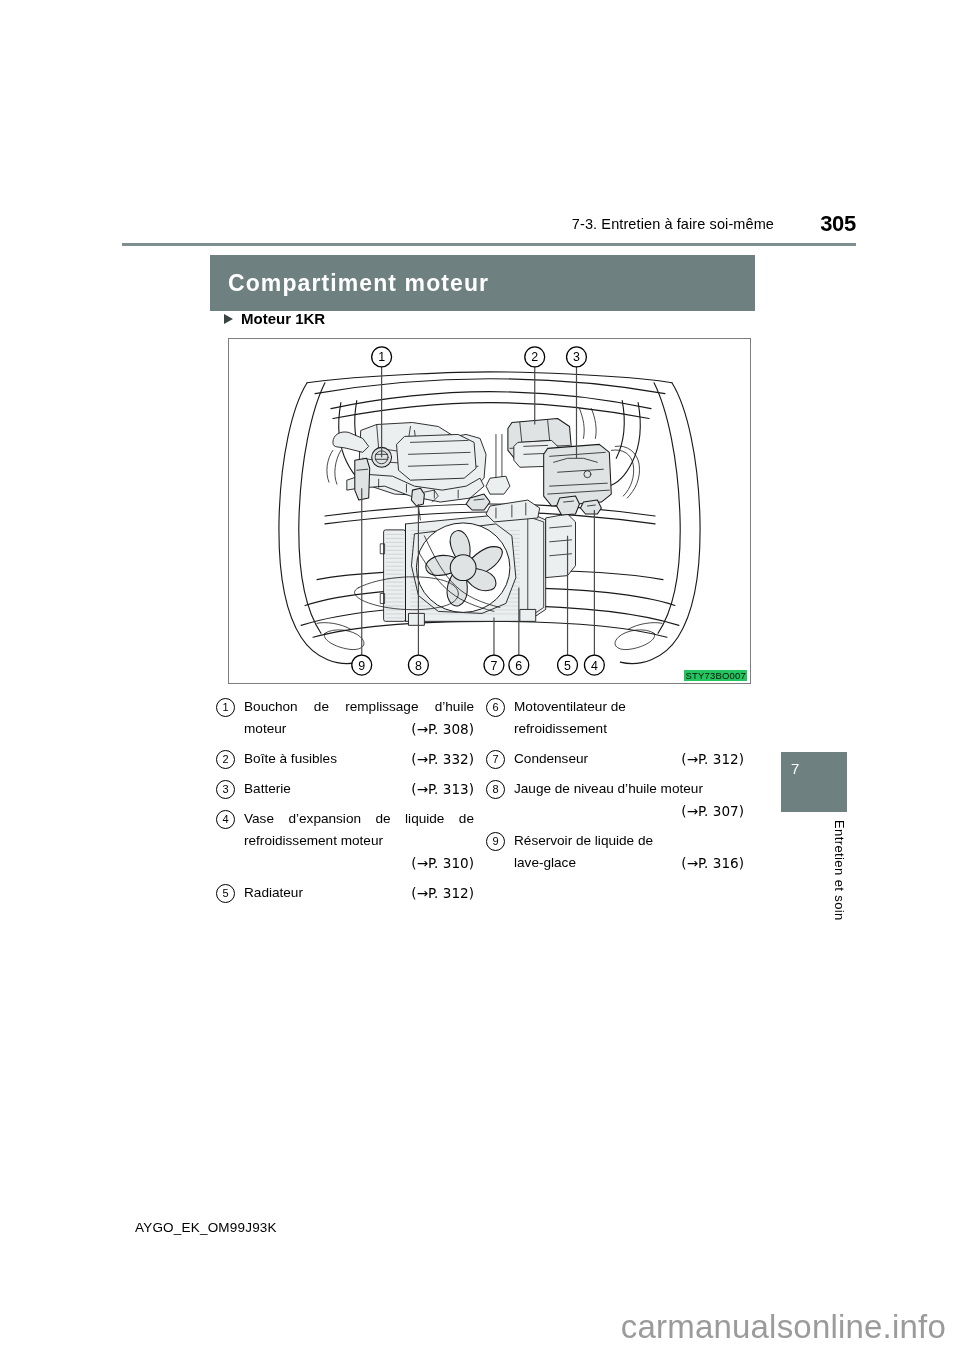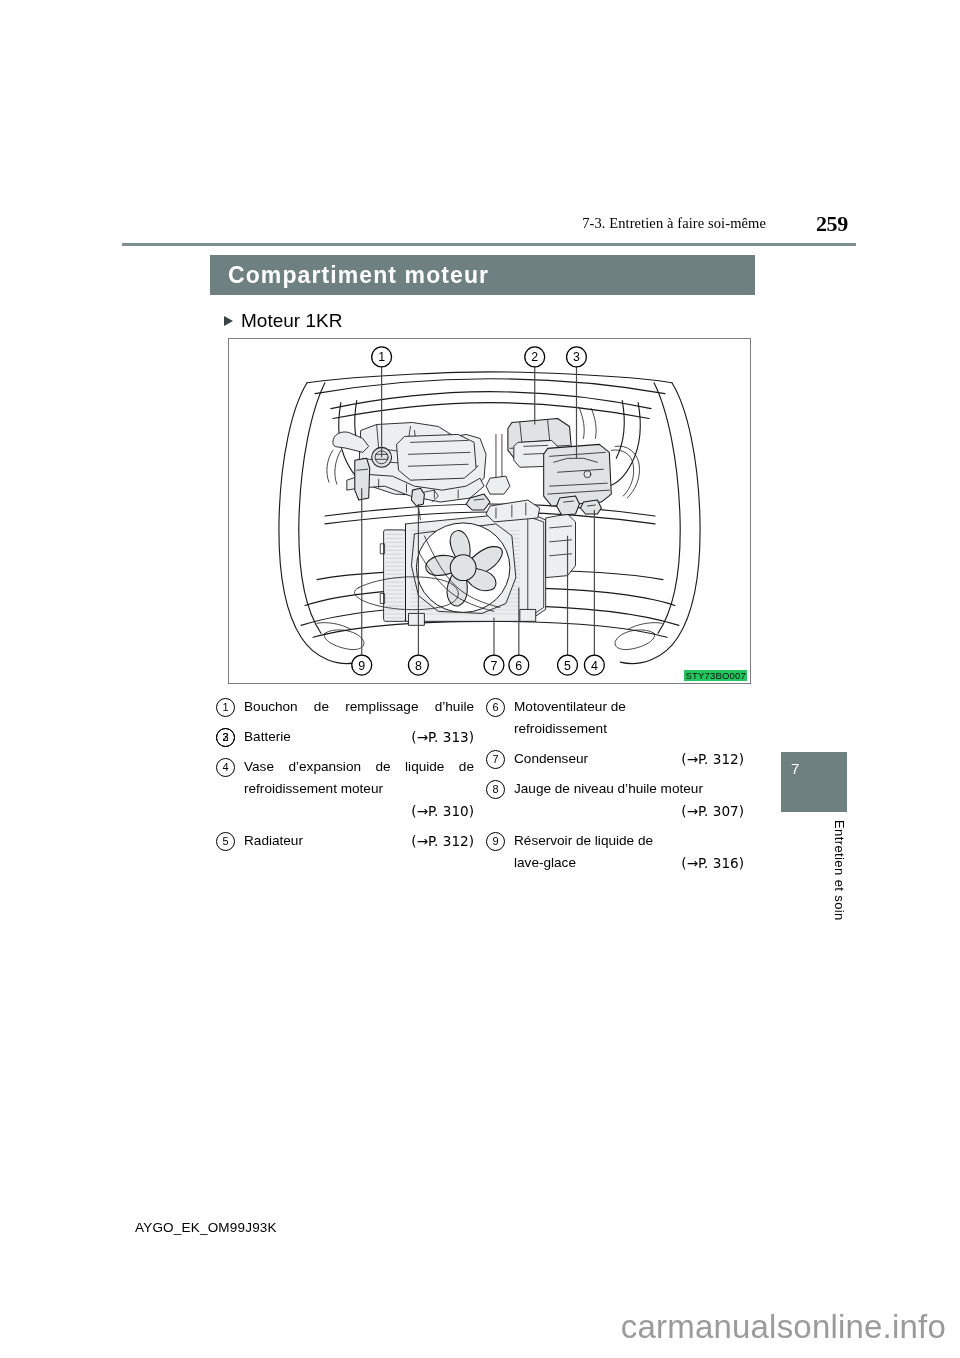--- a/index.html
+++ b/index.html
@@ -12,25 +12,24 @@
     height: 1358px;
     position: relative;
     font-family: "Liberation Sans", sans-serif;
     color: #000;
     overflow: hidden;
   }
 
   
   #page-header {
     position: absolute;
-    left: 114px;
+    left: 122px;
     top: 204px;
     width: 734px;
     height: 34px;
-    font-family: Liberation Serif, serif;
   }
   #header-chapter {
     position: absolute;
     right: 82px;
     bottom: 6px;
     font-size: 14.5px;
     letter-spacing: 0.1px;
     white-space: nowrap;
   }
   #header-pageno {
@@ -49,21 +48,21 @@
     height: 3px;
     background: #7d8f8f;
   }
 
   
   #title-bar {
     position: absolute;
     left: 210px;
     top: 255px;
     width: 545px;
-    height: 40px;
+    height: 56px;
     background: #6e807f;
   }
   #title-text {
     position: absolute;
     left: 18px;
     top: 50%;
     transform: translateY(-50%);
     color: #ffffff;
     font-size: 23px;
     font-weight: bold;
@@ -80,21 +79,22 @@
     gap: 8px;
   }
   .tri-marker {
     width: 0;
     height: 0;
     border-top: 5.5px solid transparent;
     border-bottom: 5.5px solid transparent;
     border-left: 9px solid #3b4444;
   }
   #sub-heading-label {
-    font-size: 19px;
+    font-size: 15px;
+    font-weight: bold;
   }
 
   
   #figure-box {
     position: absolute;
     left: 228px;
     top: 338px;
     width: 523px;
     height: 346px;
     border: 1.5px solid #7e7e7e;
@@ -222,21 +222,21 @@
   .lead     { fill: none; stroke: #4a4a4a; stroke-width: 1.2; }
   .cal-circ { fill: #ffffff; stroke: #000; stroke-width: 1.3; }
   .cal-txt  { font-family: "Liberation Sans", sans-serif; font-size: 12.5px; fill: #000; text-anchor: middle; }
   .hatch-ln { stroke: #6d7478; stroke-width: 0.55; }
 </style>
 </head>
 <body>
 
 <div id="page-header">
   <div id="header-chapter">7-3. Entretien à faire soi-même</div>
-  <div id="header-pageno">259</div>
+  <div id="header-pageno">305</div>
 </div>
 <div id="header-rule"></div>
 
 <div id="title-bar">
   <div id="title-text">Compartiment moteur</div>
 </div>
 
 <div id="sub-heading">
   <span class="tri-marker"></span>
   <span id="sub-heading-label">Moteur 1KR</span>
@@ -433,24 +433,32 @@
 </div>
 
 <div id="legend">
   <div class="legend-col left">
 
     <div class="legend-row">
       <span class="legend-num">1</span>
       <div class="legend-line justify">
         <span class="lt">Bouchon de remplissage d’huile</span>
       </div>
+      <div class="legend-line">
+        <span class="lt">moteur</span>
+        <span class="lp arrow">(→P. 308)</span>
+      </div>
     </div>
 
     <div class="legend-row">
       <span class="legend-num">2</span>
+      <div class="legend-line">
+        <span class="lt">Boîte à fusibles</span>
+        <span class="lp arrow">(→P. 332)</span>
+      </div>
     </div>
 
     <div class="legend-row">
       <span class="legend-num">3</span>
       <div class="legend-line">
         <span class="lt">Batterie</span>
         <span class="lp arrow">(→P. 313)</span>
       </div>
     </div>
 

